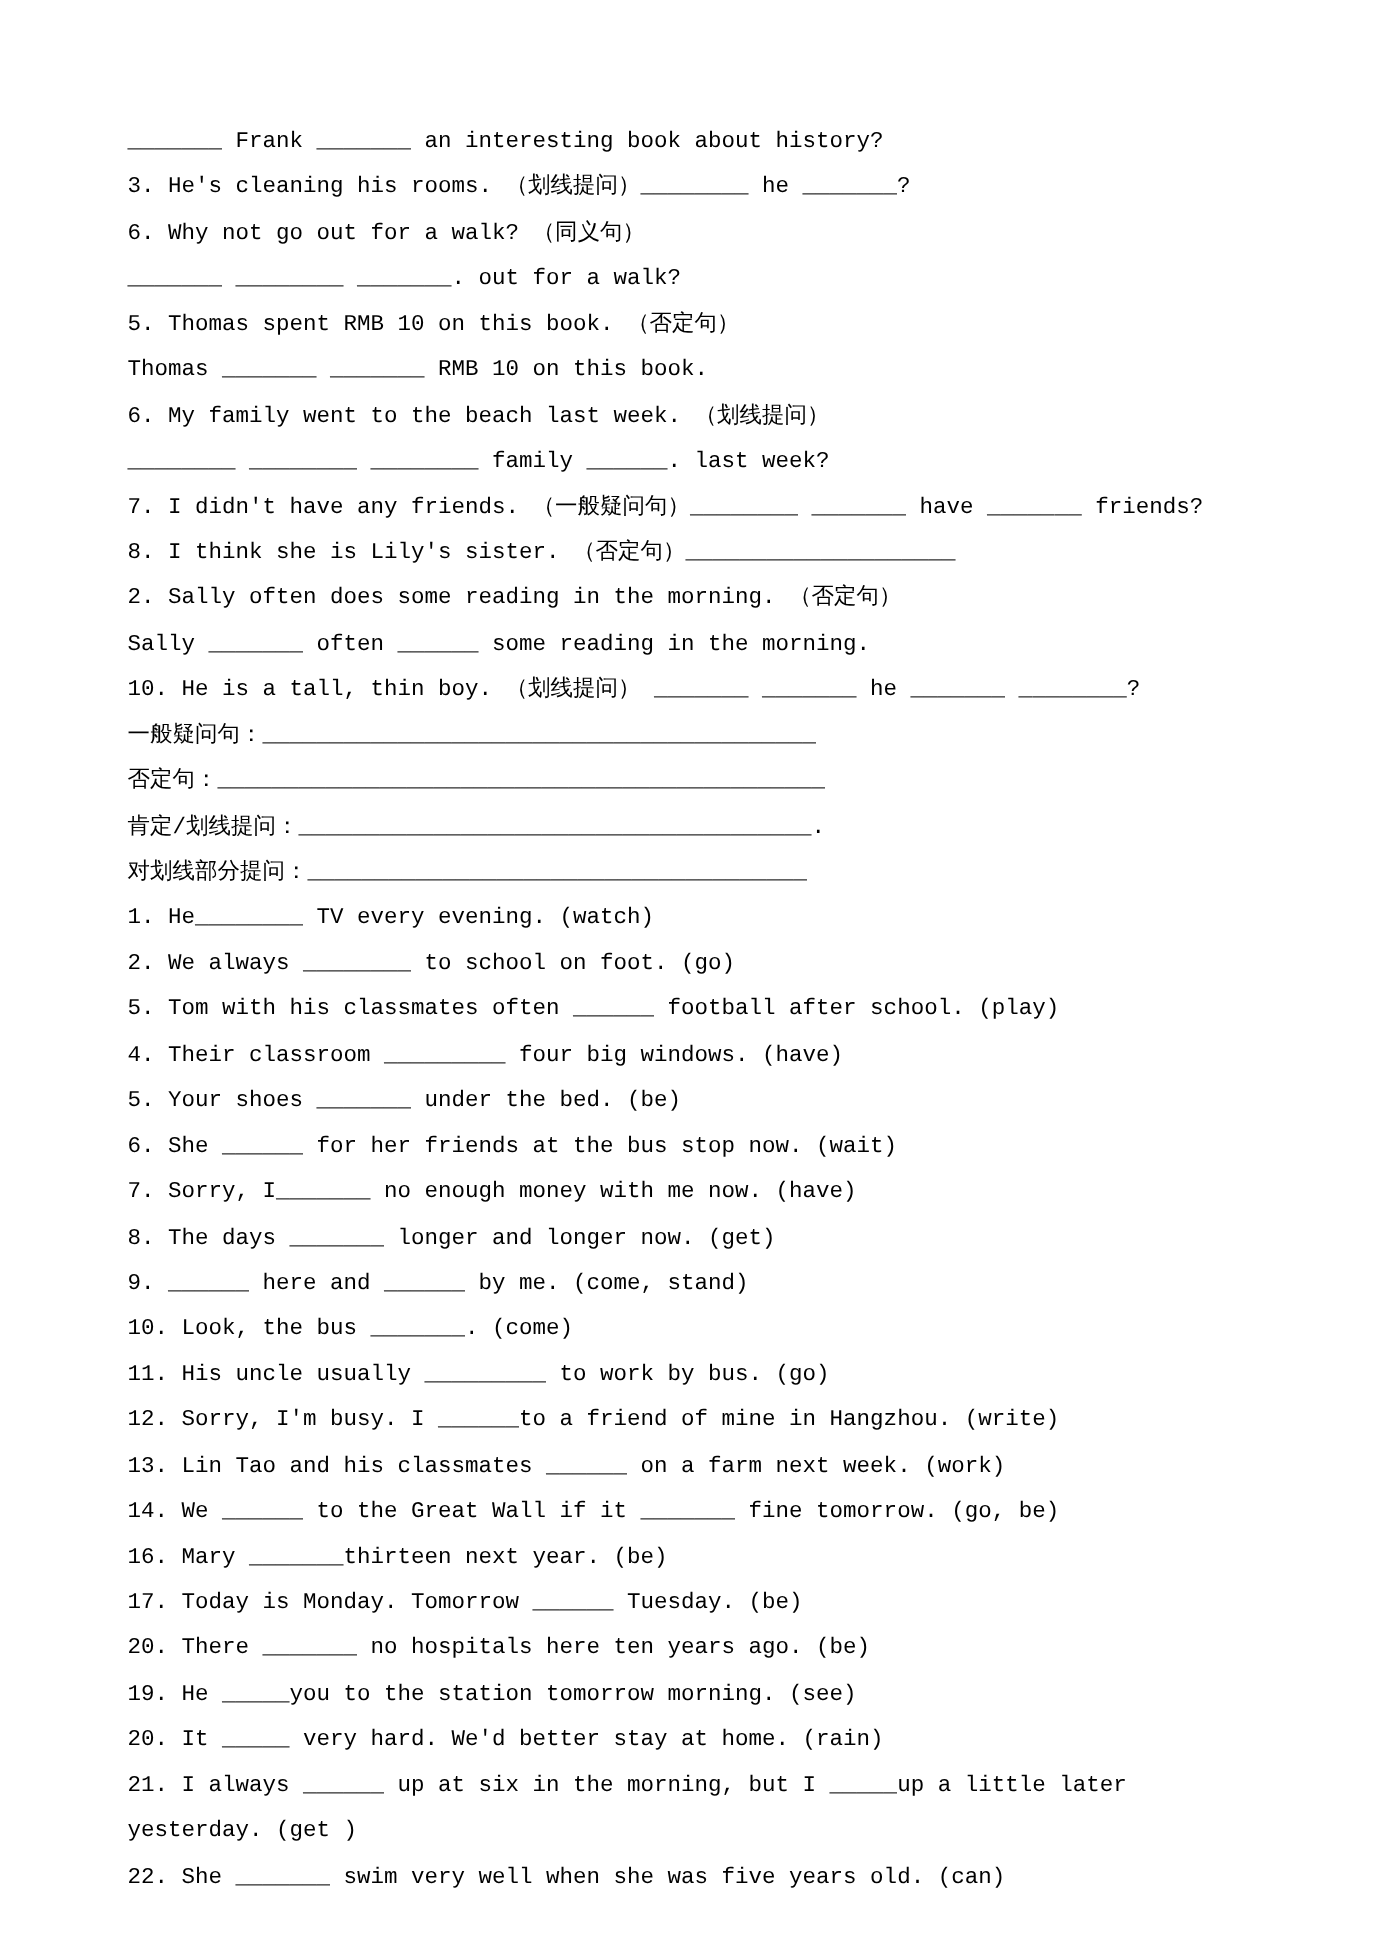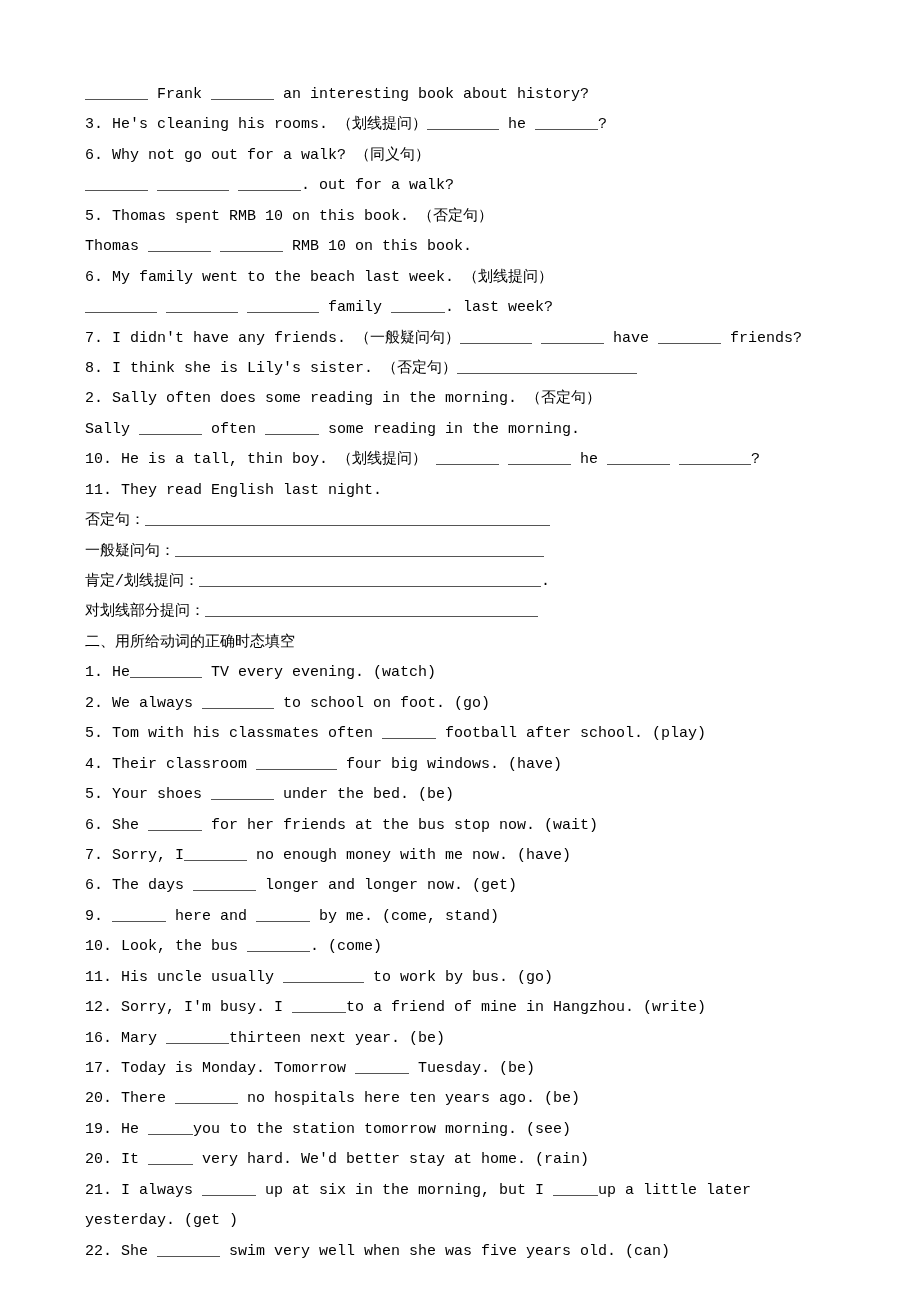--- a/index.html
+++ b/index.html
@@ -29,38 +29,38 @@
   <div class="line">_______ ________ _______. out for a walk?</div>
   <div class="line">5. Thomas spent RMB 10 on this book. （否定句）</div>
   <div class="line">Thomas _______ _______ RMB 10 on this book.</div>
   <div class="line">6. My family went to the beach last week. （划线提问）</div>
   <div class="line">________ ________ ________ family ______. last week?</div>
   <div class="line">7. I didn't have any friends. （一般疑问句）________ _______ have _______ friends?</div>
   <div class="line">8. I think she is Lily's sister. （否定句）____________________</div>
   <div class="line">2. Sally often does some reading in the morning. （否定句）</div>
   <div class="line">Sally _______ often ______ some reading in the morning.</div>
   <div class="line">10. He is a tall, thin boy. （划线提问） _______ _______ he _______ ________?</div>
-  <div class="line">11. They read English last night.</div>
+  <div class="line">一般疑问句：_________________________________________</div>
   <div class="line">否定句：_____________________________________________</div>
-  <div class="line">一般疑问句：_________________________________________</div>
   <div class="line">肯定/划线提问：______________________________________.</div>
   <div class="line">对划线部分提问：_____________________________________</div>
-  <div class="line">二、用所给动词的正确时态填空</div>
   <div class="line">1. He________ TV every evening. (watch)</div>
   <div class="line">2. We always ________ to school on foot. (go)</div>
   <div class="line">5. Tom with his classmates often ______ football after school. (play)</div>
   <div class="line">4. Their classroom _________ four big windows. (have)</div>
   <div class="line">5. Your shoes _______ under the bed. (be)</div>
   <div class="line">6. She ______ for her friends at the bus stop now. (wait)</div>
   <div class="line">7. Sorry, I_______ no enough money with me now. (have)</div>
-  <div class="line">6. The days _______ longer and longer now. (get)</div>
+  <div class="line">8. The days _______ longer and longer now. (get)</div>
   <div class="line">9. ______ here and ______ by me. (come, stand)</div>
   <div class="line">10. Look, the bus _______. (come)</div>
   <div class="line">11. His uncle usually _________ to work by bus. (go)</div>
   <div class="line">12. Sorry, I'm busy. I ______to a friend of mine in Hangzhou. (write)</div>
+  <div class="line">13. Lin Tao and his classmates ______ on a farm next week. (work)</div>
+  <div class="line">14. We ______ to the Great Wall if it _______ fine tomorrow. (go, be)</div>
   <div class="line">16. Mary _______thirteen next year. (be)</div>
   <div class="line">17. Today is Monday. Tomorrow ______ Tuesday. (be)</div>
   <div class="line">20. There _______ no hospitals here ten years ago. (be)</div>
   <div class="line">19. He _____you to the station tomorrow morning. (see)</div>
   <div class="line">20. It _____ very hard. We'd better stay at home. (rain)</div>
   <div class="line">21. I always ______ up at six in the morning, but I _____up a little later yesterday. (get )</div>
   <div class="line">22. She _______ swim very well when she was five years old. (can)</div>
 
 </div>
 

